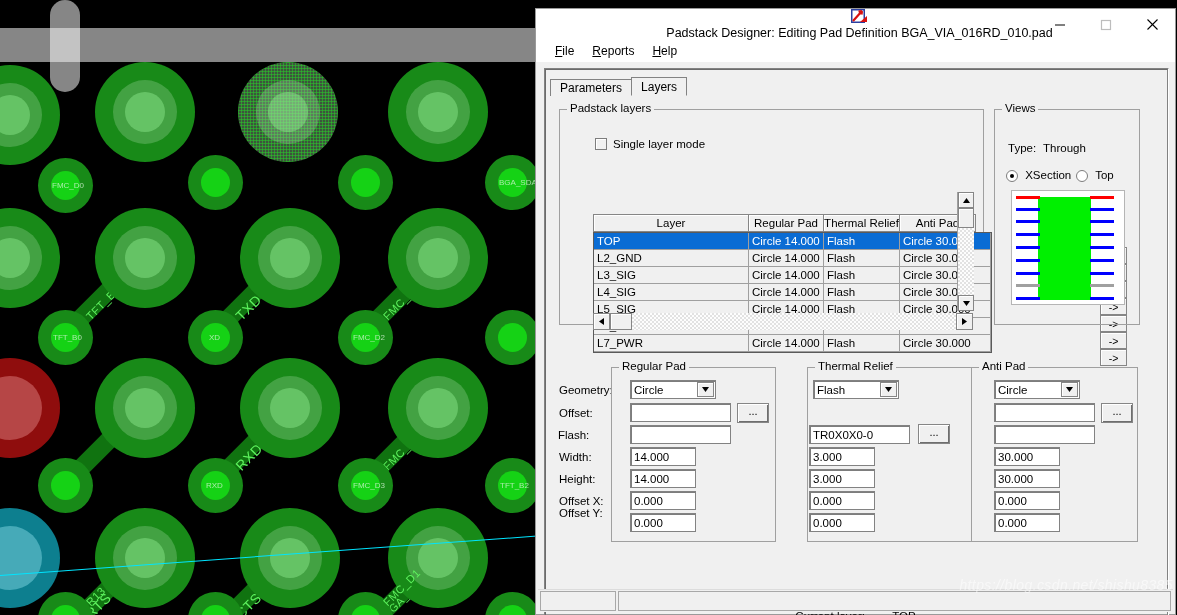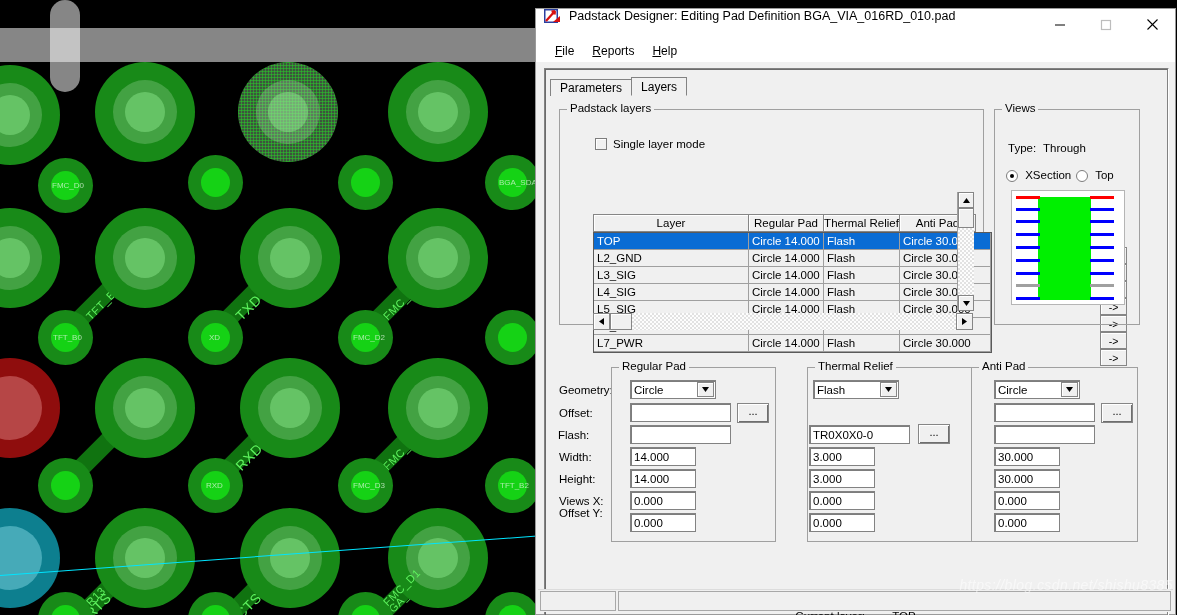--- a/index.html
+++ b/index.html
@@ -112,21 +112,23 @@
     background: #f0f0f0;
     border: 1px solid #9a9a9a;
     box-sizing: border-box;
     font-size: 12px;
     color: #000;
   }
   #titlebar {
     height: 31px;
     background: #ffffff;
     display: flex;
+    align-items: center;
     position: relative;
+    flex-direction: column;
   }
   #app-icon {
     width: 17px; height: 17px;
     margin-left: 8px;
     position: relative;
     flex: none;
   }
   #title-text {
     margin-left: 8px;
     font-size: 12.5px;
@@ -835,21 +837,21 @@
         <div class="lyr" style="left:78px; top:93px; width:24px; background:#a0a0a0;"></div>
         <div class="lyr" style="left:4px;  top:106px; width:24px; background:#0000ff;"></div>
         <div class="lyr" style="left:78px; top:106px; width:24px; background:#0000ff;"></div>
       </div>
 
       <div class="flabel" style="left:22px; top:322px;">Geometry:</div>
       <div class="flabel" style="left:22px; top:345px;">Offset:</div>
       <div class="flabel" style="left:21px; top:367px;">Flash:</div>
       <div class="flabel" style="left:22px; top:389px;">Width:</div>
       <div class="flabel" style="left:22px; top:411px;">Height:</div>
-      <div class="flabel" style="left:22px; top:433px;">Views X:</div>
+      <div class="flabel" style="left:22px; top:433px;">Offset X:</div>
       <div class="flabel" style="left:22px; top:445px;">Offset Y:</div>
 
       <div class="group" style="left:74px; top:305px; width:165px; height:175px;">
         <div class="glabel">Regular Pad</div>
       </div>
       <div class="combo" style="left:93px; top:318px; width:86px; height:19px;">
         <span>Circle</span>
         <span class="arrowbtn">
           <svg width="7" height="5" viewBox="0 0 7 5">
               <polygon points="0,0 7,0 3.5,5" fill="#000"></polygon>

